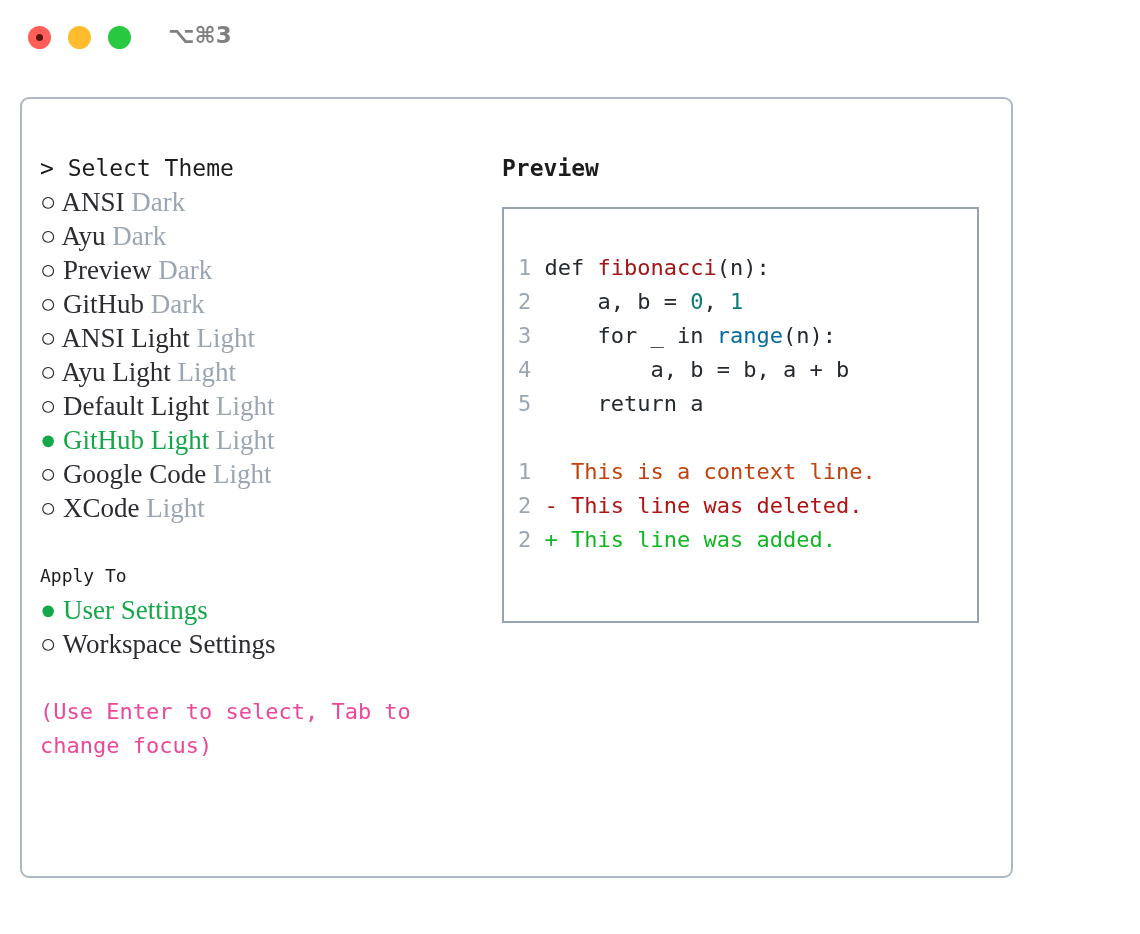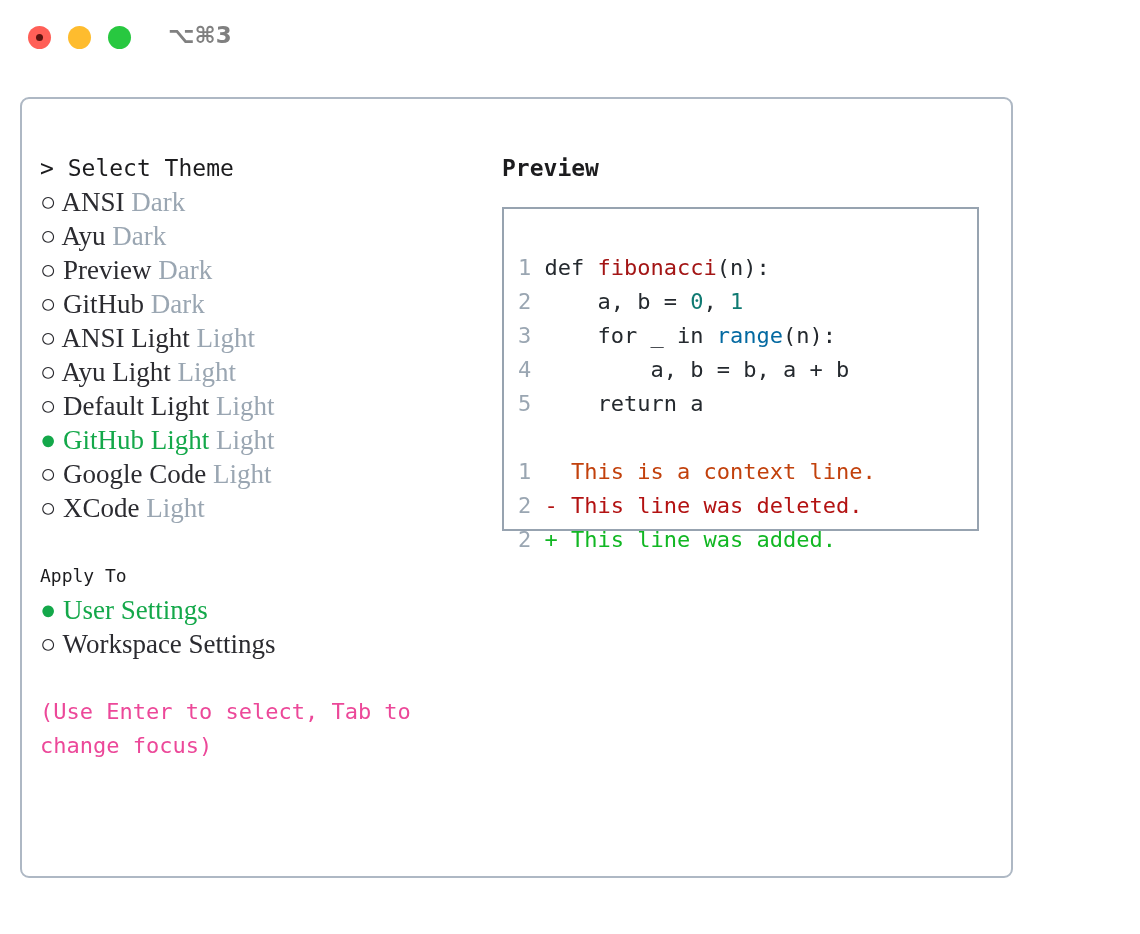--- a/index.html
+++ b/index.html
@@ -144,21 +144,21 @@
     font-family: "DejaVu Sans Mono", monospace;
     font-size: 23px;
     font-weight: bold;
     line-height: 34px;
     color: #1c1c1e;
     white-space: pre;
   }
   #preview-box {
     margin-top: 22px;
     width: 477px;
-    height: 324px;
+    height: 416px;
     border: 2px solid #97a3b0;
     box-sizing: border-box;
     background: #ffffff;
     position: relative;
   }
   #code-area {
     position: absolute;
     left: 14px;
     top: 42px;
     font-family: "DejaVu Sans Mono", monospace;

